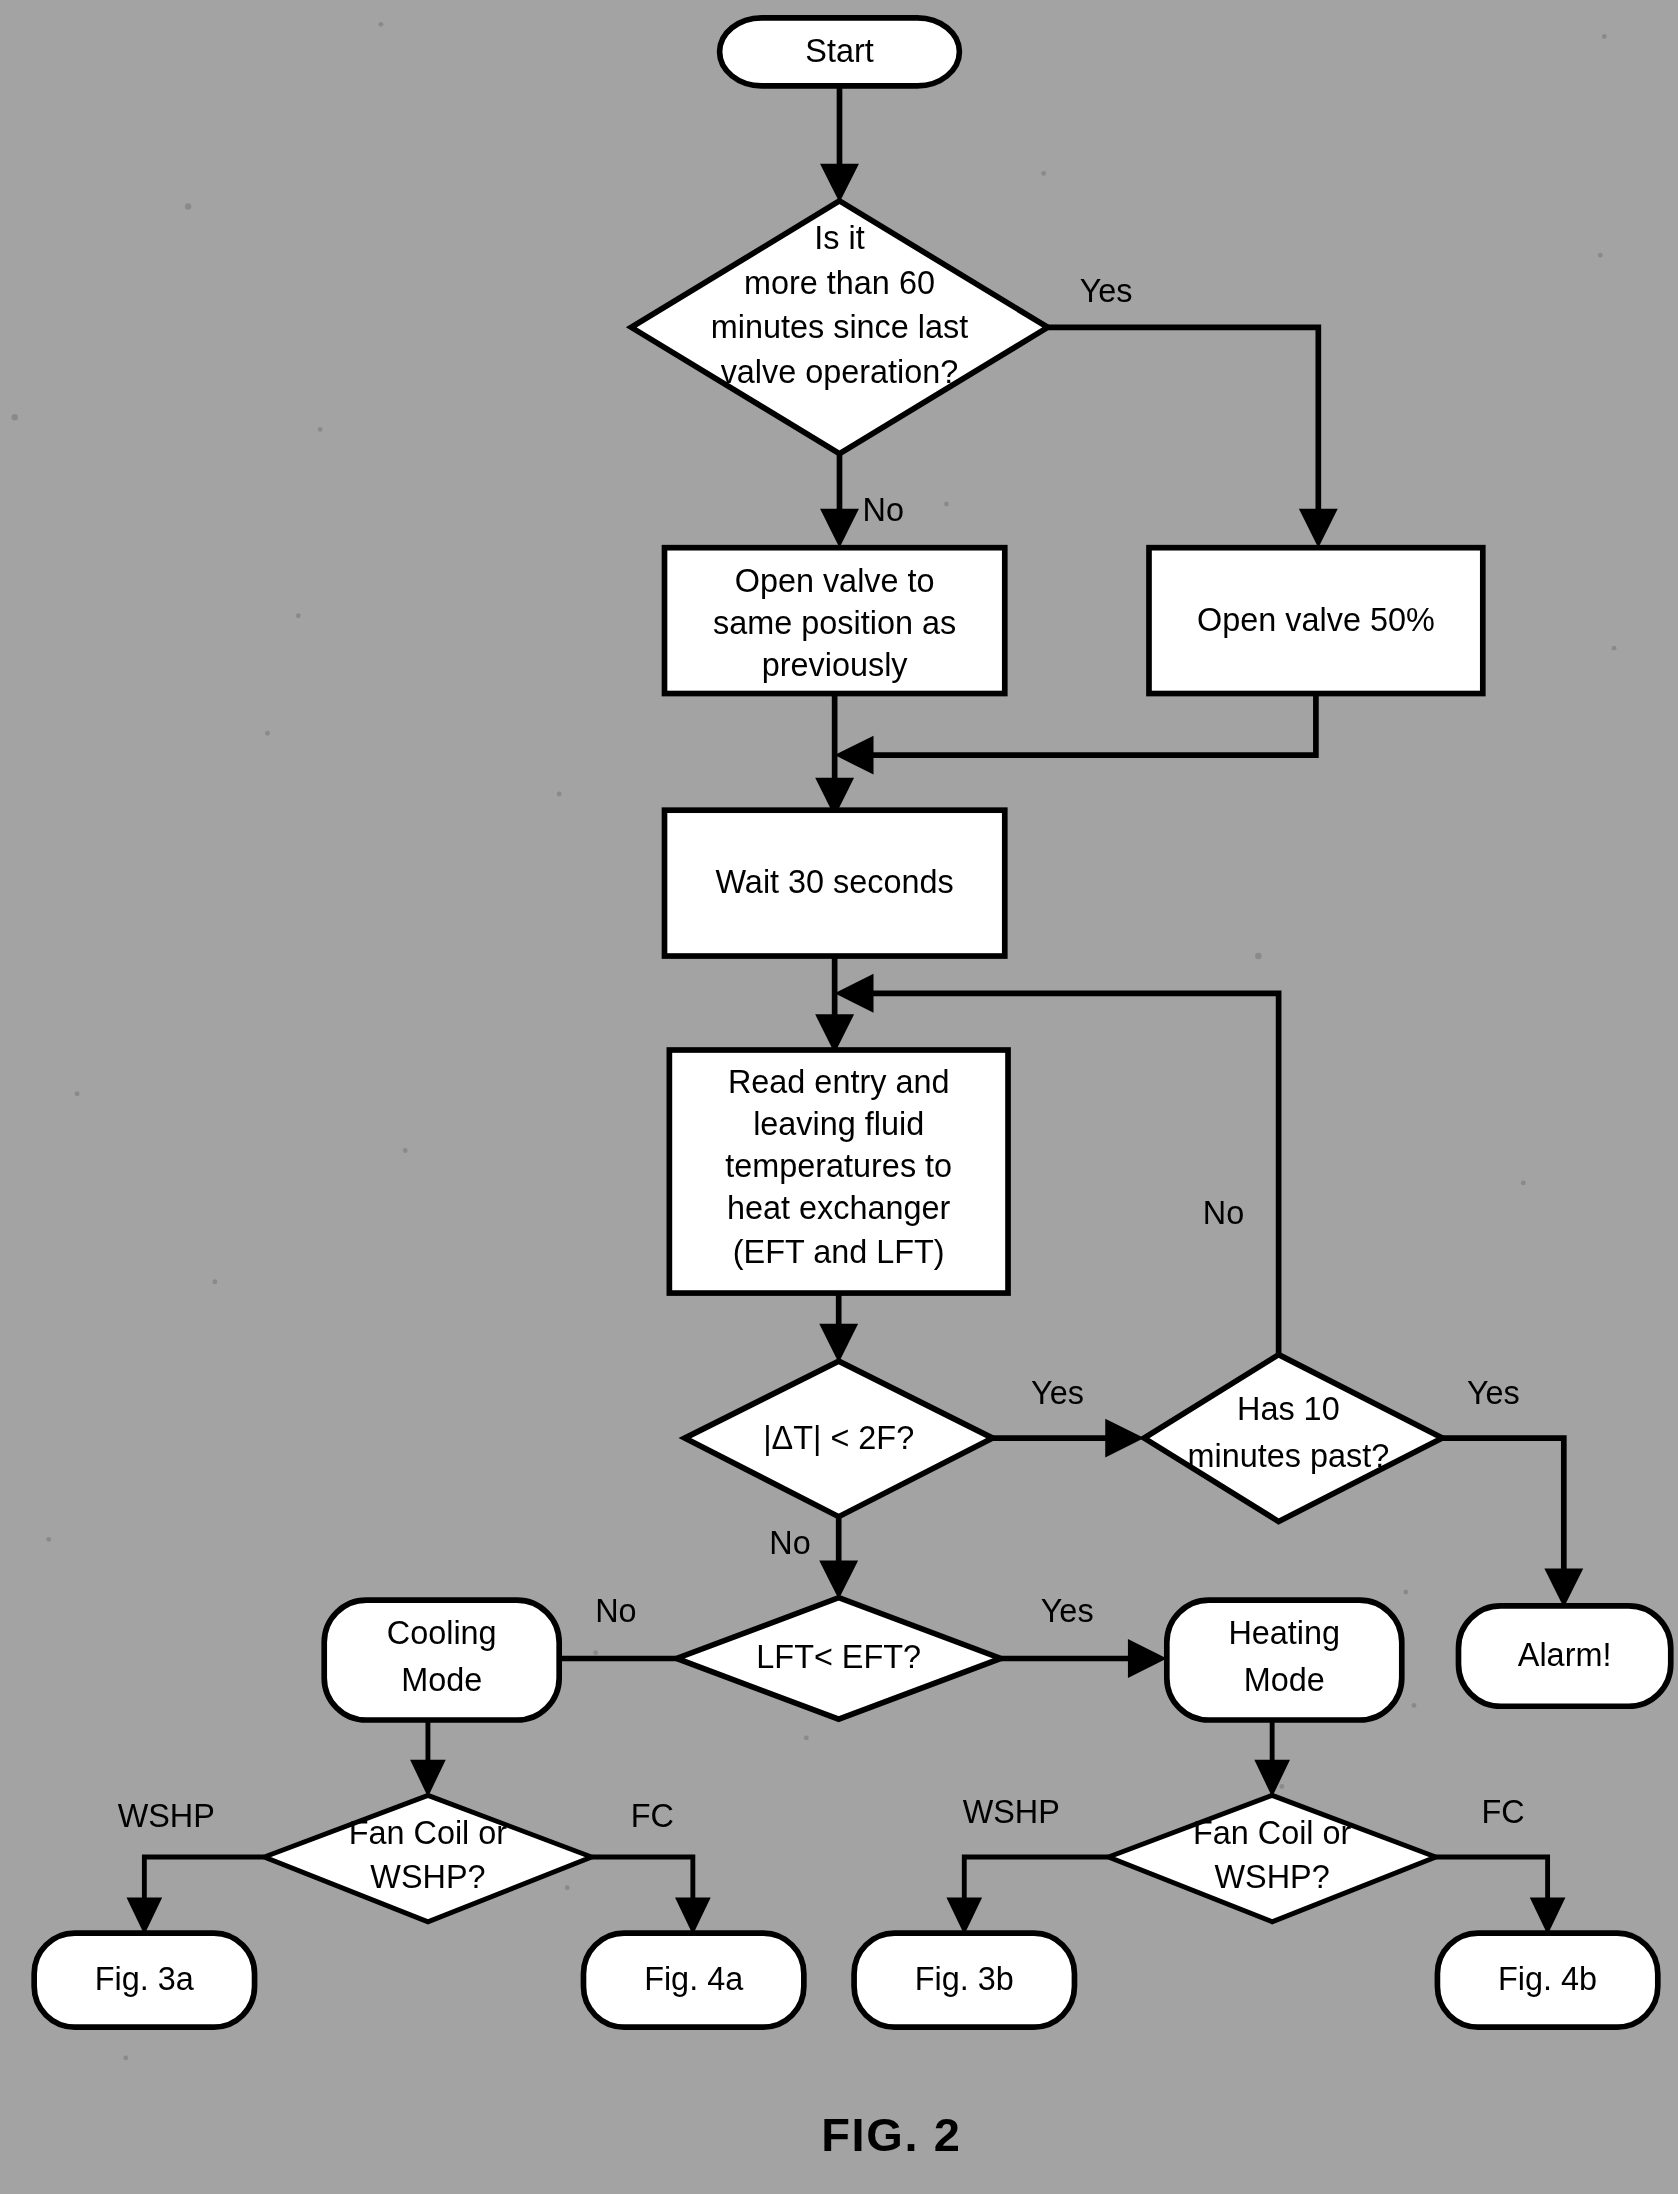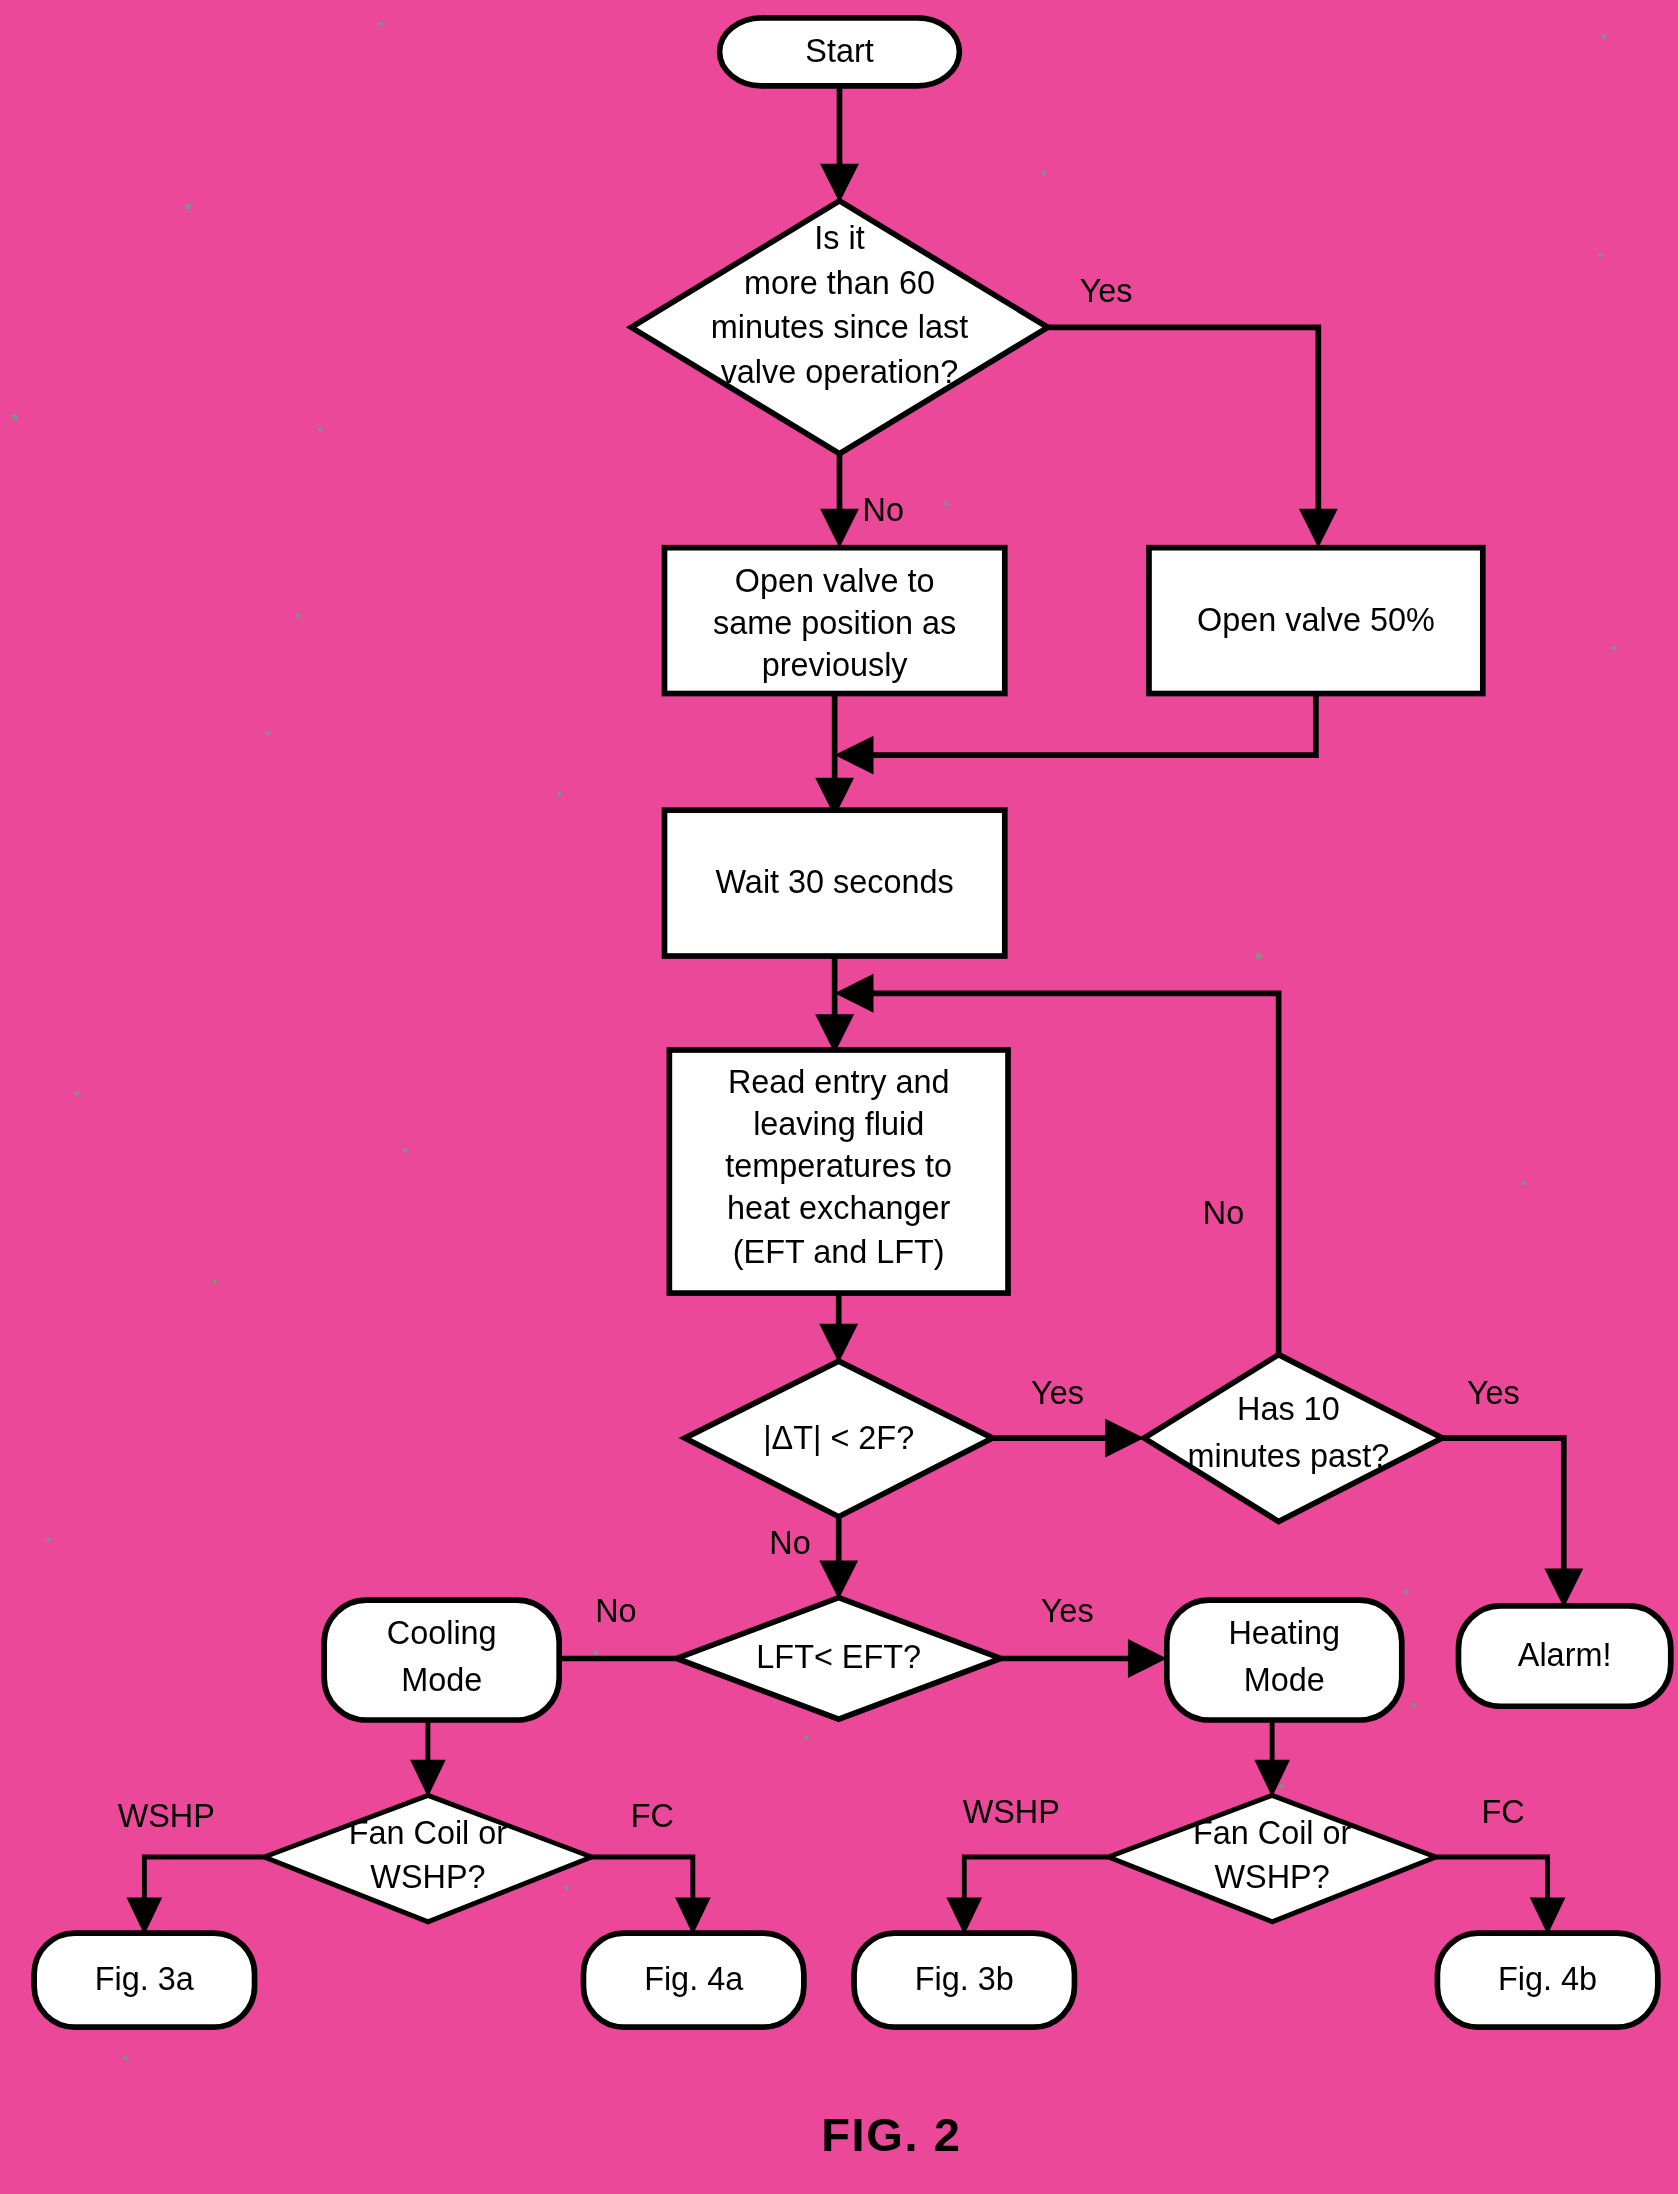--- a/index.html
+++ b/index.html
@@ -9,21 +9,21 @@
     background: #ffffff;
   }
   body {
     font-family: "Liberation Sans", sans-serif;
     color: #000000;
   }
   #page {
     position: relative;
     width: 1679px;
     height: 2194px;
-    background: #ec4899;
+    background: #a3a3a3;
     overflow: hidden;
   }
   #flow-svg {
     position: absolute;
     left: 0;
     top: 0;
     width: 1679px;
     height: 2194px;
   }
   

